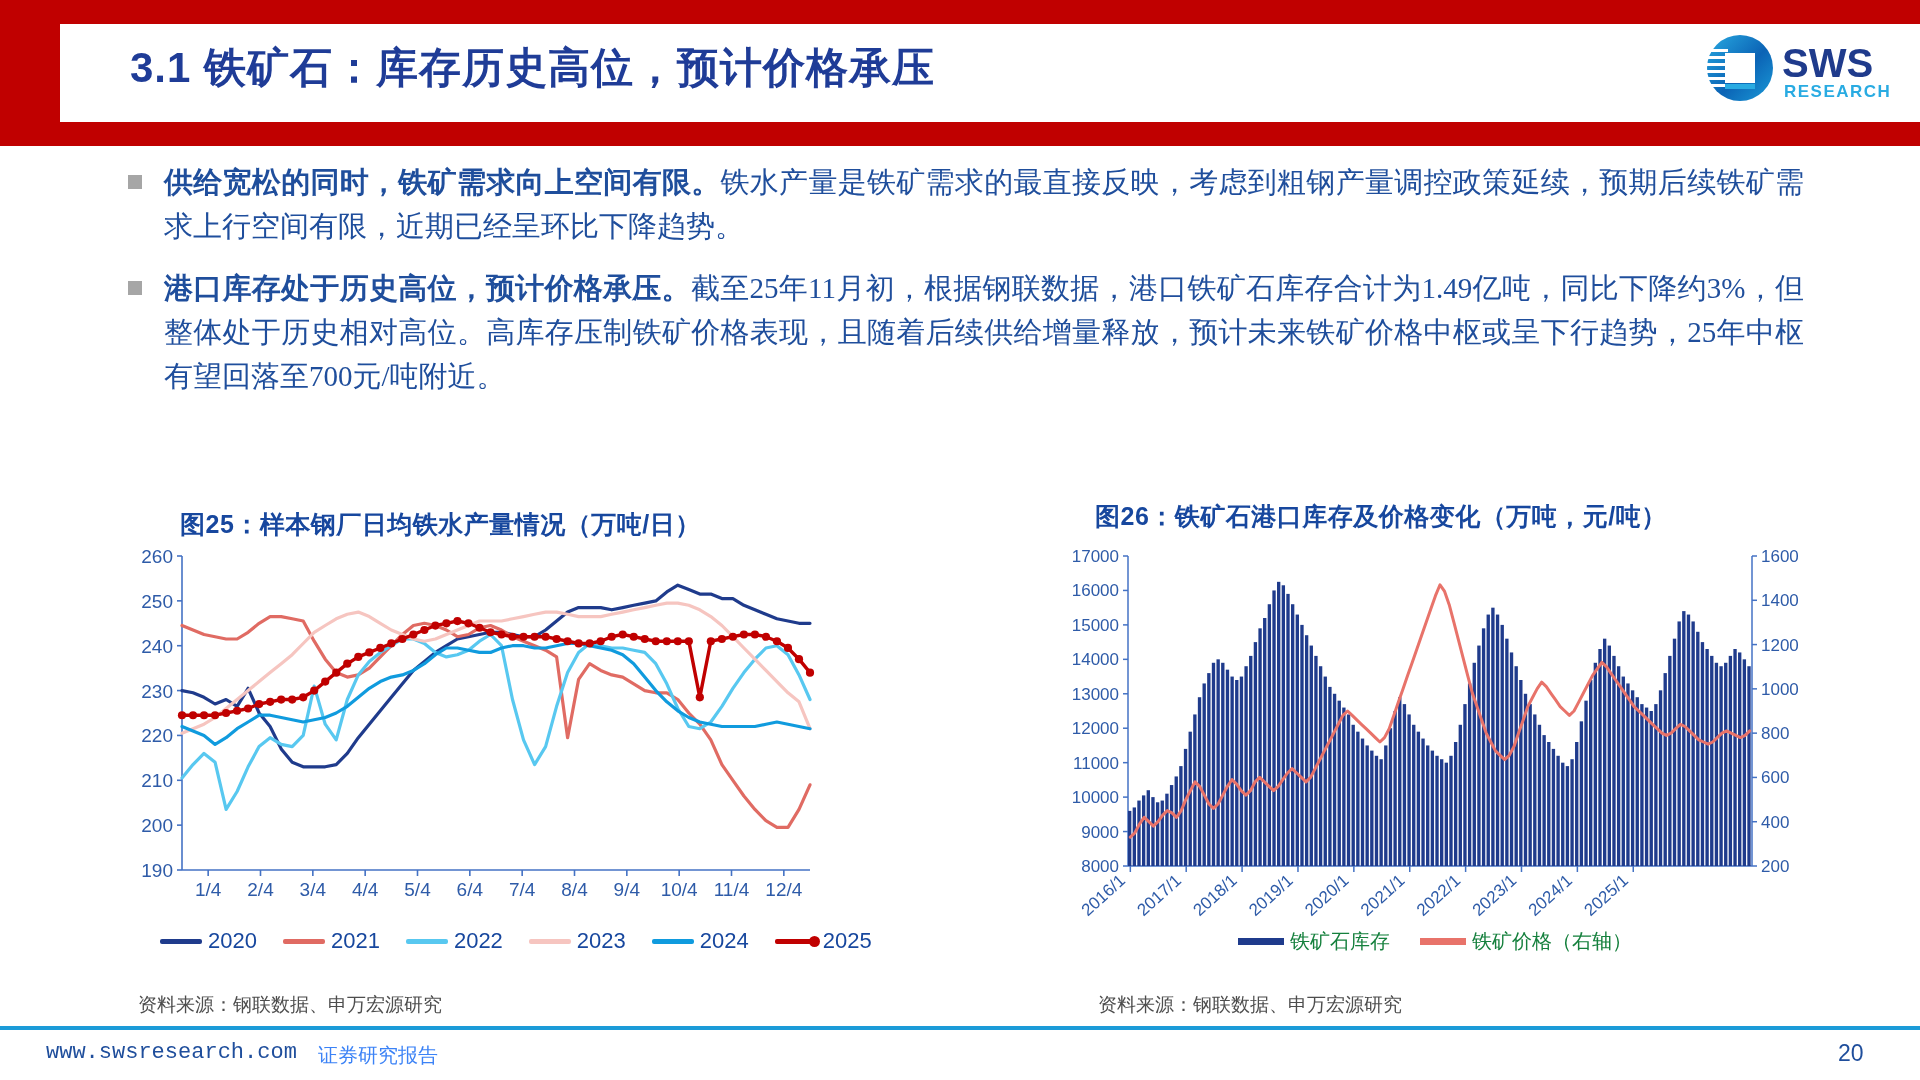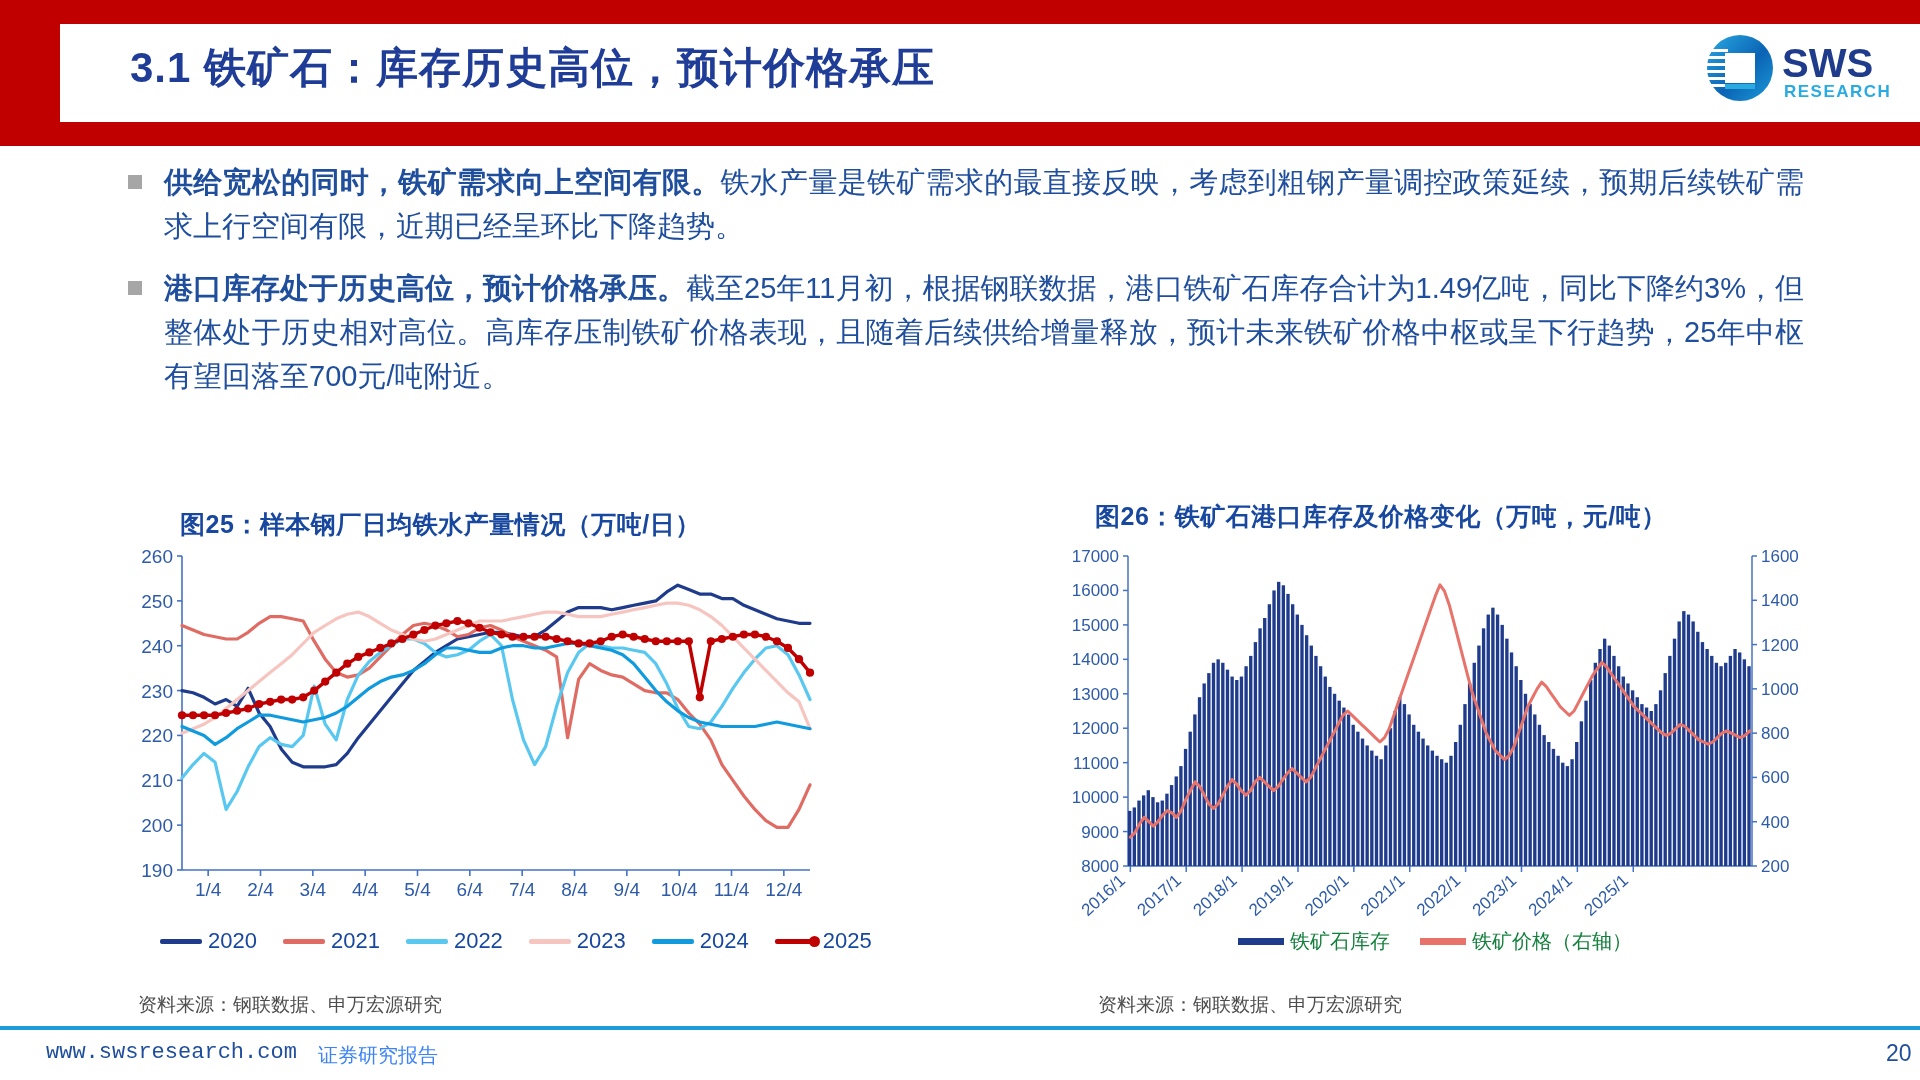--- a/index.html
+++ b/index.html
@@ -47,21 +47,21 @@
 
   
   .bullets { position: absolute; left: 128px; top: 160px; width: 1680px; }
   .bullet-row { display: flex; align-items: flex-start; margin-bottom: 18px; }
   .bullet-mark {
     width: 14px; height: 14px; background: #A6A6A6;
     margin-top: 15px; margin-right: 22px; flex: 0 0 auto;
   }
   .bullet-text {
     font-size: 29px; line-height: 44px; color: #1F4E9C;
-    font-family: Liberation Sans, sans-serif;
+    font-family: Liberation Serif, serif;
     text-align: justify; width: 1640px;
   }
   .bullet-text b { font-weight: 700; }
   .panel-title {
     font-size: 25px; font-weight: 700; color: #17479E;
     white-space: nowrap; letter-spacing: 0.5px;
   }
   .src-note {
     position: absolute; font-size: 19px; color: #4D4D4D;
     white-space: nowrap;
@@ -97,21 +97,21 @@
   .footer-url {
     position: absolute; left: 46px; top: 1040px;
     font-size: 22px; color: #1F4E9C; font-weight: 400; font-family: Liberation Mono, monospace;
   }
   .footer-label {
     position: absolute; left: 318px; top: 1042px;
     font-size: 20px; color: #3b82f6;
   }
   .footer-pageno {
     position: absolute; left: 1838px; top: 1040px;
-    font-size: 23px; color: #1F4E9C; margin-left: 48px;
+    font-size: 23px; color: #1F4E9C;
   }
 
   .axis-txt { font-size: 19px; fill: #2E5BA8; font-family: "Liberation Sans", sans-serif; }
   .axis-txt-sm { font-size: 17px; fill: #2E5BA8; font-family: "Liberation Sans", sans-serif; }
 </style>
 </head>
 <body>
 
 <div class="slide">
 

